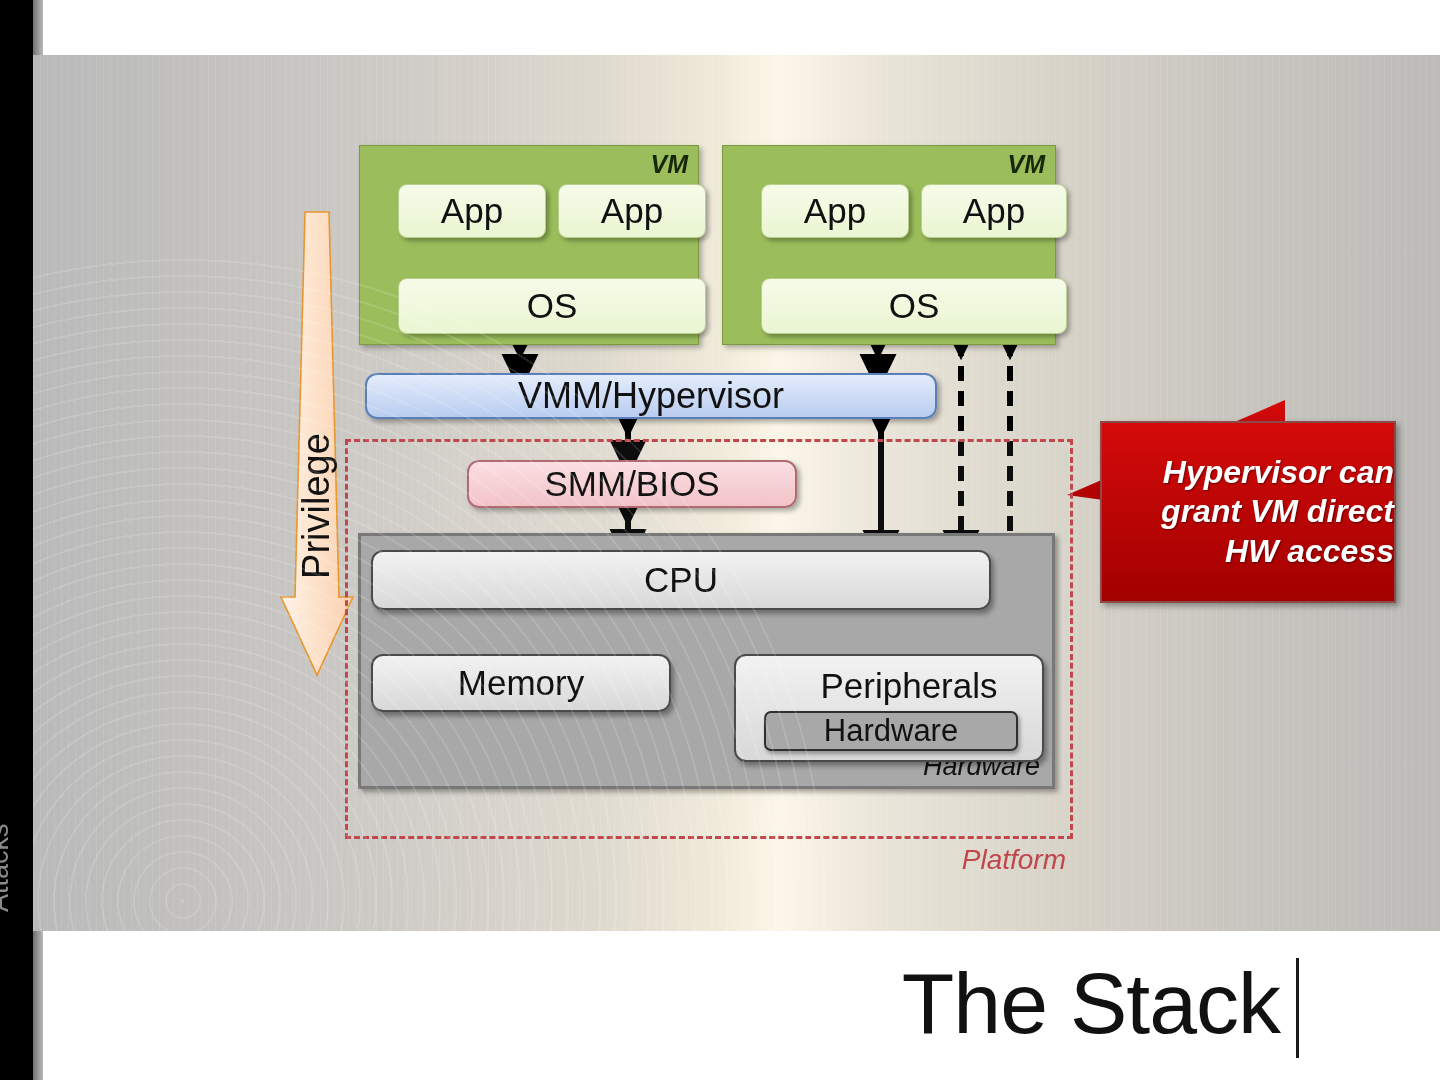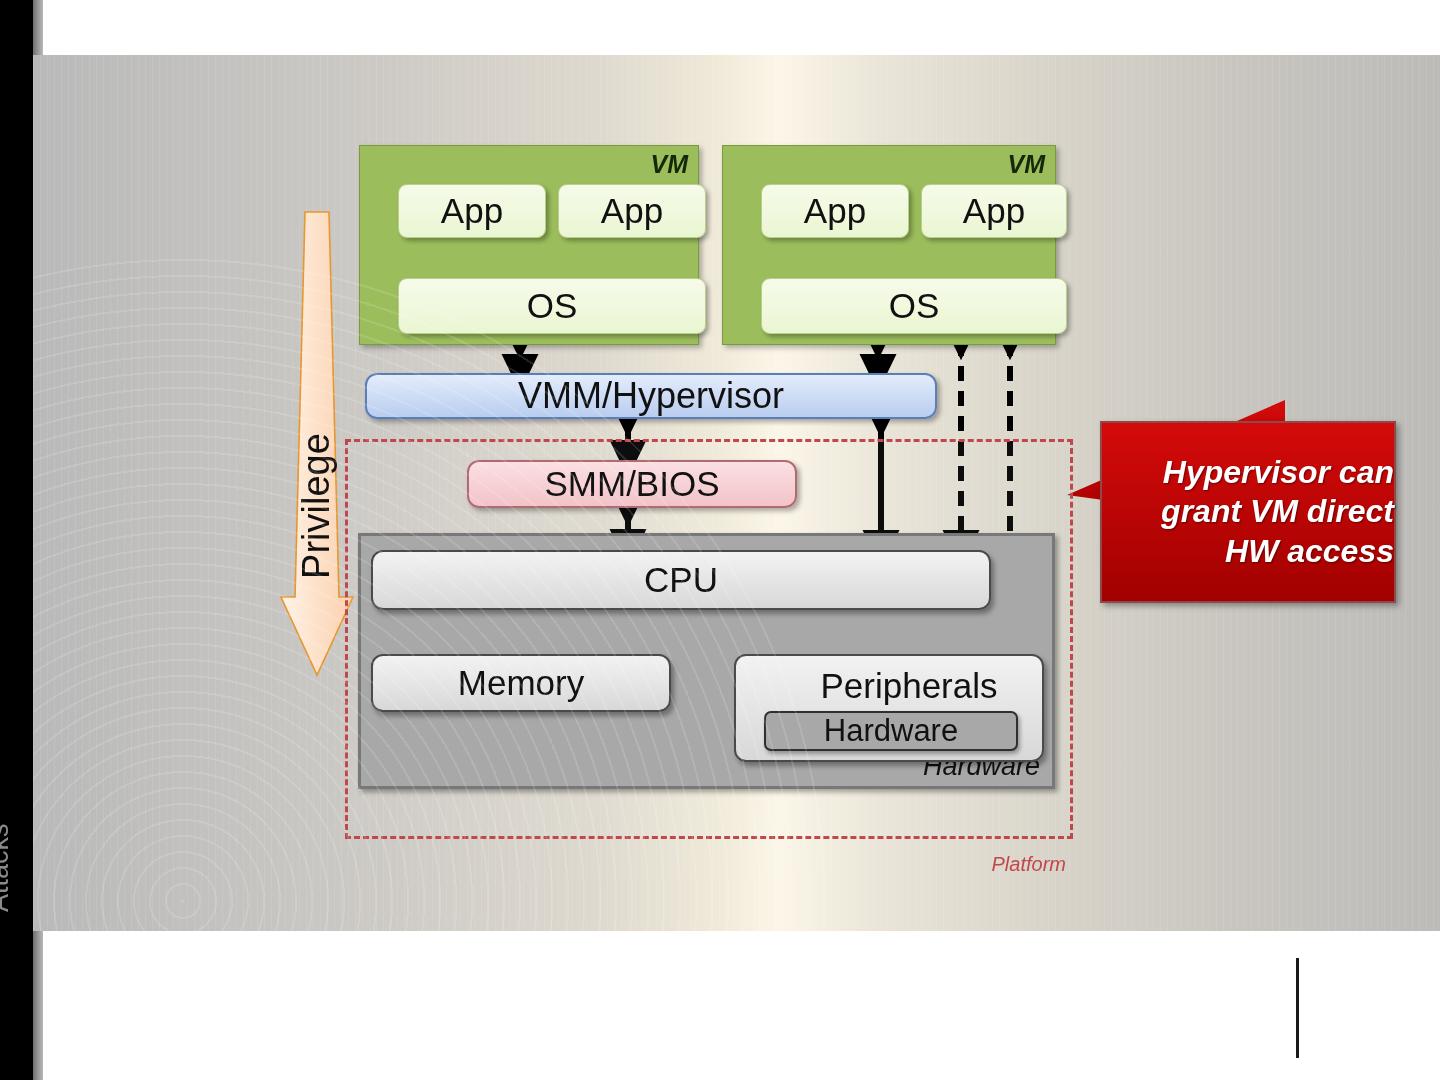--- a/index.html
+++ b/index.html
@@ -131,21 +131,21 @@
     font-size:35px;color:#111;margin-left:40px;
   }
 
   .platform-box{
     position:absolute;box-sizing:border-box;
     border:3px dashed #c0474c;
     background:rgba(255,255,255,.05);
   }
   .platform-tag{
     position:absolute;right:4px;bottom:-40px;
-    font-size:20px;font-style:italic;color:#c0474c;text-align:center;
+    font-size:28px;font-style:italic;color:#c0474c;text-align:center;
   }
   #privilege-label{
     position:absolute;left:238px;top:212px;width:478px;height:90px;
     transform:rotate(-90deg);transform-origin:left top;
     transform-box:border-box;
     margin-top:478px;
     display:flex;align-items:center;justify-content:center;
     font-size:38px;color:#111;pointer-events:none;
   }
 
@@ -263,14 +263,15 @@
           <div class="fw-box" style="left:28px;top:55px;width:254px;height:40px;">Hardware</div>
         </div>
       </div>
 
       <div id="callout">Hypervisor can grant VM direct HW access</div>
 
     </div>
   </div>
 
   <div id="title-rule"></div>
+  <div id="slide-title">The Stack</div>
 
 </div>
 
 </body></html>

